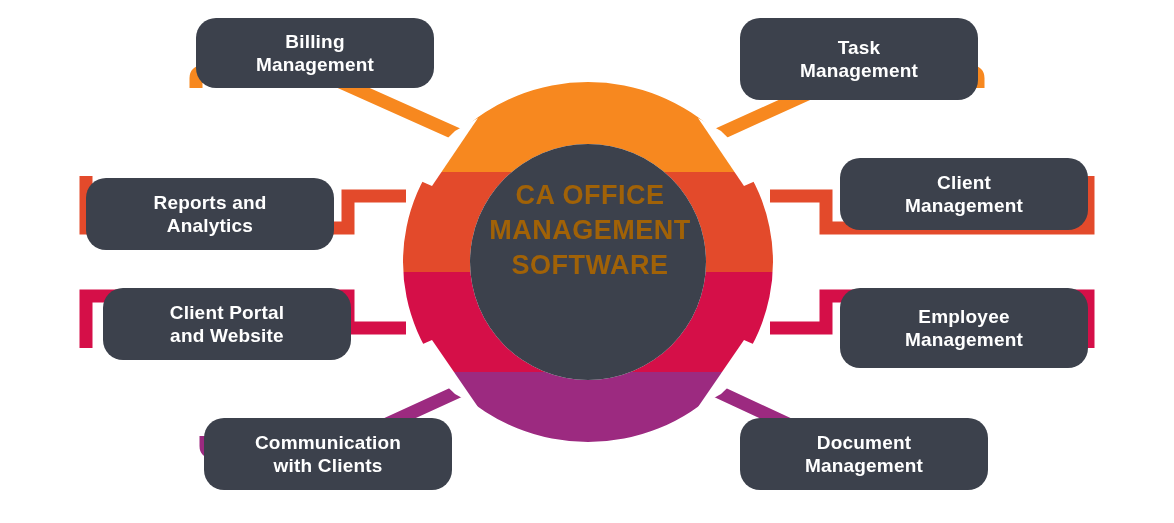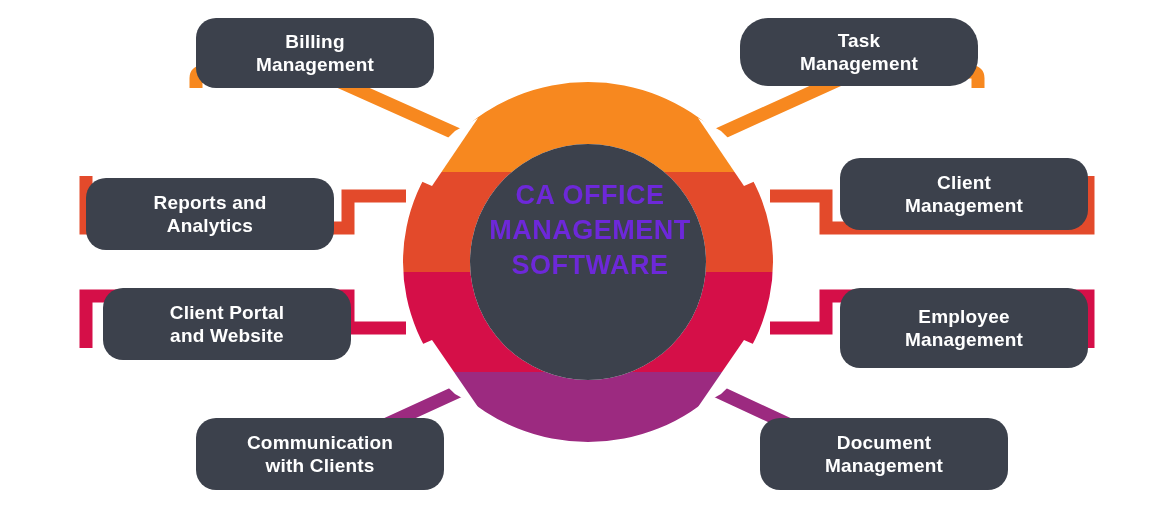--- a/index.html
+++ b/index.html
@@ -47,21 +47,21 @@
     display: block;
     white-space: pre-line;
   }
   
   #hub-title {
     position: absolute;
     left: 455px;
     top: 178px;
     width: 270px;
     text-align: center;
-    color: #6d28d9;
+    color: #a16207;
     font-weight: bold;
     font-size: 27px;
     line-height: 1.30;
     letter-spacing: 0.5px;
     z-index: 6;
     pointer-events: none;
     white-space: pre-line;
   }
 </style>
 </head>
@@ -129,21 +129,21 @@
 
   <div id="hub-title">CA OFFICE
 MANAGEMENT
 SOFTWARE</div>
 
   <div class="label-box" style="left:196px; top:18px; width:238px; height:70px;">
     <span>Billing
 Management</span>
   </div>
 
-  <div class="label-box" style="left:740px; top:18px; width:238px; height:68px;border-radius:28px;">
+  <div class="label-box" style="left:740px; top:18px; width:238px; height:82px;">
     <span>Task
 Management</span>
   </div>
 
   <div class="label-box" style="left:86px; top:158px; width:248px; height:72px;margin-top:20px;">
     <span>Reports and
 Analytics</span>
   </div>
 
   <div class="label-box" style="left:840px; top:158px; width:248px; height:72px;">
@@ -154,23 +154,23 @@
   <div class="label-box" style="left:86px; top:288px; width:248px; height:72px;margin-left:17px;">
     <span>Client Portal
 and Website</span>
   </div>
 
   <div class="label-box" style="left:840px; top:288px; width:248px; height:80px;">
     <span>Employee
 Management</span>
   </div>
 
-  <div class="label-box" style="left:196px; top:418px; width:248px; height:72px;">
+  <div class="label-box" style="left:204px; top:418px; width:248px; height:72px;">
     <span>Communication
 with Clients</span>
   </div>
 
-  <div class="label-box" style="left:740px; top:418px; width:248px; height:72px;margin-left:20px;">
+  <div class="label-box" style="left:740px; top:418px; width:248px; height:72px;">
     <span>Document
 Management</span>
   </div>
 
 </div>
 
 </body></html>

